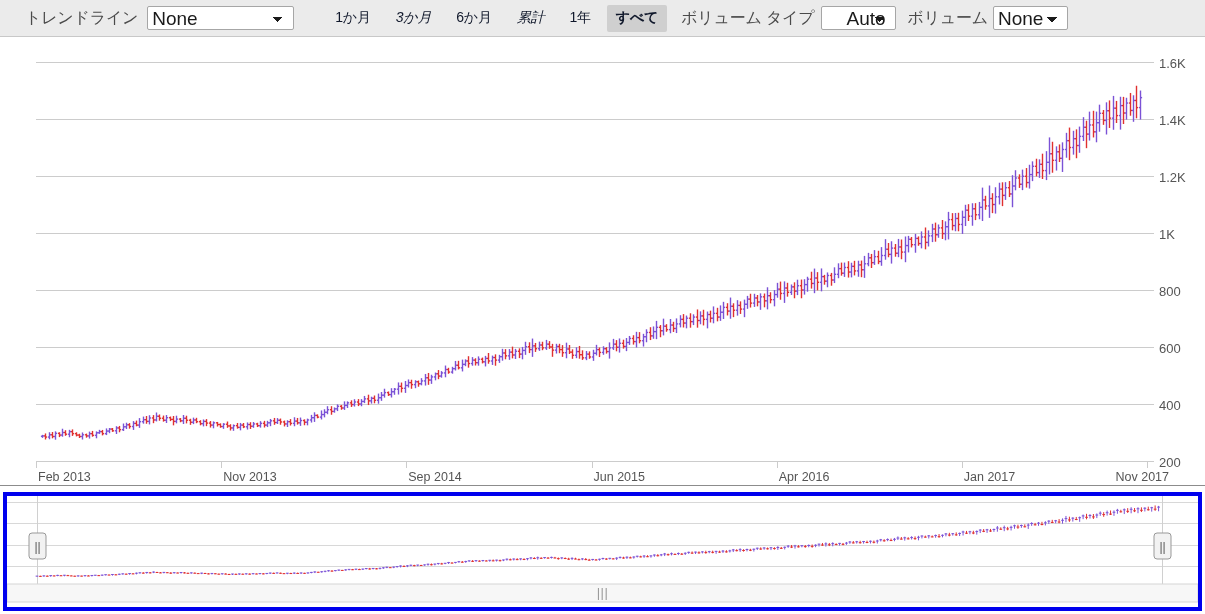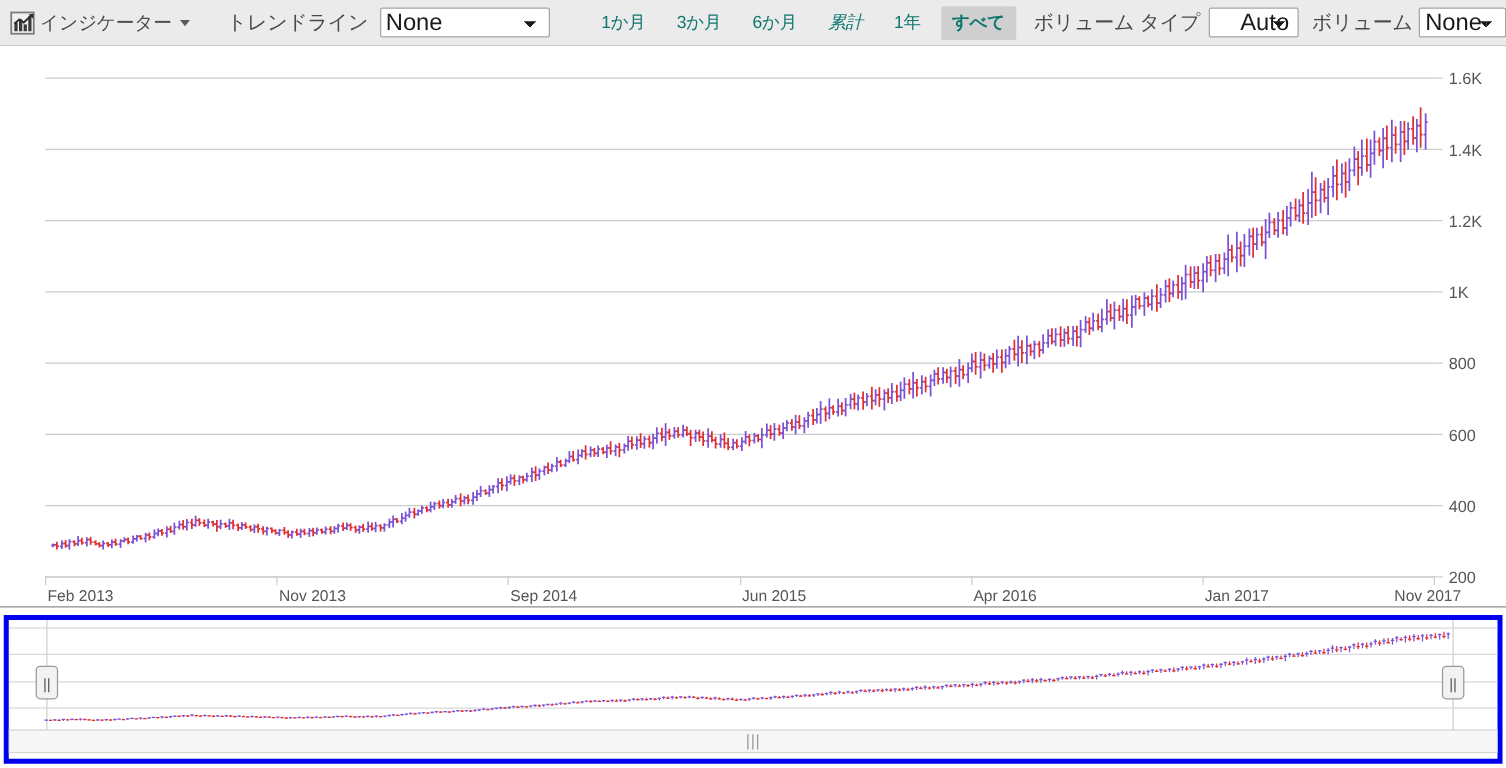--- a/index.html
+++ b/index.html
@@ -82,21 +82,21 @@
       calc(100% - 10px) 10px;
     background-size: 5px 5px, 5px 5px;
     background-repeat: no-repeat;
   }
   select.sel-trend { width: 147px; }
   select.sel-charttype { width: 75px; padding-left: 24px; }
   select.sel-volume { width: 75px; }
 
   .range-btn {
     font-size: 14px;
-    color: #0f766e;
+    color: #0f172a;
     padding: 4px 9px 5px;
     border-radius: 2px;
     cursor: default;
     letter-spacing: -0.2px;
     background: transparent;
     border: none;
     font-family: "Liberation Sans", sans-serif;
   }
   .range-btn.active {
     background: #cfcfcf;
@@ -124,44 +124,29 @@
     border: 4px solid #0000ee;
     background: #ffffff;
   }
   #nav-svg { display: block; }
 </style>
 </head>
 <body>
 
 <div id="toolbar">
 
-  <div class="tb-menu" style="margin-left:3px;">
-    <span class="tb-icon">
-      <svg width="22" height="22" viewBox="0 0 22 22">
-        <rect x="2" y="3" width="18" height="17" fill="#f0f0f0" stroke="#7a7a7a" stroke-width="1.4"></rect>
-        <rect x="4.5" y="11" width="2.6" height="7" fill="#3a3a3a"></rect>
-        <rect x="8.2" y="8.5" width="2.6" height="9.5" fill="#3a3a3a"></rect>
-        <rect x="11.9" y="12.5" width="2.6" height="5.5" fill="#3a3a3a"></rect>
-        <rect x="15.6" y="6" width="2.6" height="12" fill="#3a3a3a"></rect>
-        <polyline points="4.5,12 8.5,8.5 12,11 18.5,5" fill="none" stroke="#2a2a2a" stroke-width="1.5"></polyline>
-        <polygon points="19.6,4 19.6,8 15.8,4.6" fill="#2a2a2a"></polygon>
-      </svg>
-    </span>
-    <span class="tb-label">インジケーター</span>
-    <span class="tb-caret"></span>
-  </div>
 
 
   <span class="tb-text" style="margin-left:25px;">トレンドライン</span>
 
   <select class="tb-select sel-trend" style="margin-left:9px;"><option value="None">None</option></select>
 
   <div id="range-buttons" style="display:flex;align-items:center;margin-left:32px;">
       <button class="range-btn" style="margin-left: 0px;">1か月</button>
-      <button class="range-btn" style="margin-left: 7px;">3か月</button>
+      <button class="range-btn" style="margin-left: 7px; font-style: italic;">3か月</button>
       <button class="range-btn" style="margin-left: 7px;">6か月</button>
       <button class="range-btn" style="margin-left: 7px; font-style: italic;">累計</button>
       <button class="range-btn" style="margin-left: 7px;">1年</button>
       <button class="range-btn active" style="margin-left: 7px;">すべて</button>
     </div>
 
   <span class="tb-text" style="margin-left:14px;">ボリューム タイプ</span>
 
   <select class="tb-select sel-charttype" style="margin-left:7px;"><option value="Auto">Auto</option></select>
 

